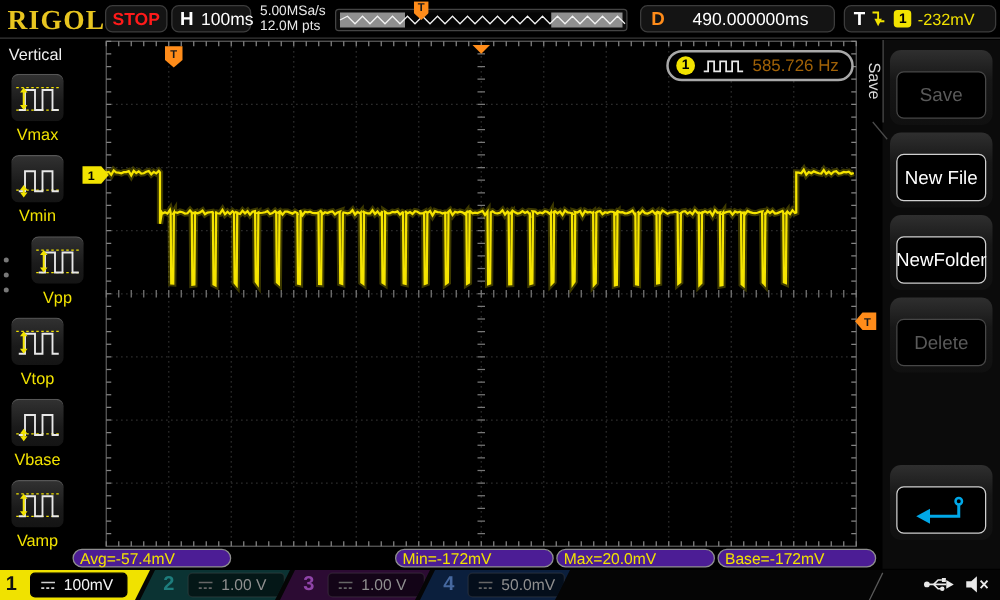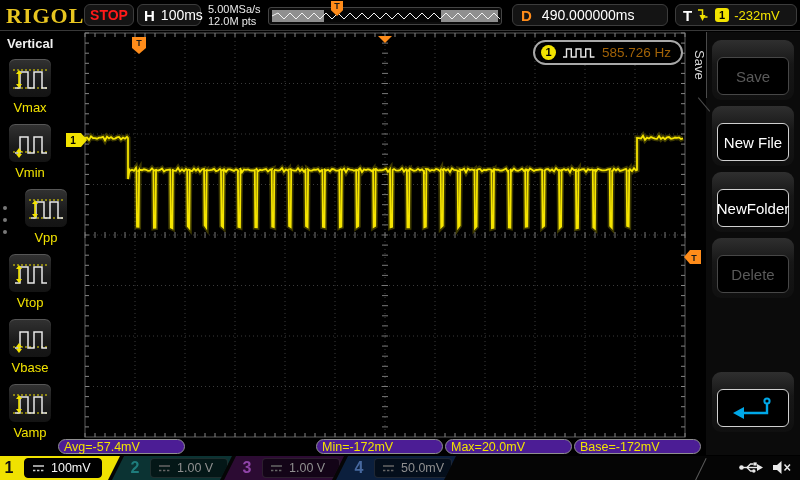--- a/index.html
+++ b/index.html
@@ -14,30 +14,30 @@
   .hbox{left:137px;width:64px;padding-left:6px;gap:6px;color:#fff;font-size:14px;}
   .hbox b{font-size:15px;}
   .rates{position:absolute;left:208px;top:3px;color:#e8e8e8;font-size:11px;line-height:12px;}
   .thumb{position:absolute;left:268px;top:7px;width:234px;height:18px;background:#0c0c0c;
          border:1px solid #444;border-radius:3px;box-sizing:border-box;}
   .thumb-ttag{position:absolute;left:331px;top:1px;width:12px;height:15px;background:#ff8c1a;
         clip-path:polygon(0 0,100% 0,100% 62%,50% 100%,0 62%);color:#1a1a1a;font-size:9px;
         font-weight:bold;text-align:center;line-height:11px;z-index:4;}
   .dbox{left:512px;width:156px;padding-left:8px;color:#fff;font-size:14px;}
   .dbox b{color:#ff8c1a;font-size:15px;margin-right:10px;}
-  .dbox span{flex:1;padding-right:8px;}
+  .dbox span{flex:1;text-align:center;padding-right:8px;}
   .tbox{left:675px;width:122px;padding-left:7px;gap:5px;color:#fff;font-size:13px;}
   .tbox b{font-size:15px;}
   .t-src{display:inline-block;width:14px;height:14px;background:#f2e300;border-radius:3px;
          color:#000;font-weight:bold;font-size:11px;text-align:center;line-height:14px;}
   .t-level{color:#f2e300;}
   .bar-sep{position:absolute;left:0;top:30px;width:800px;height:1px;background:#383838;}
   
   #left-menu{position:absolute;left:0;top:32px;width:60px;height:423px;}
-  .lm-title{color:#f0f0f0;font-size:13px;padding:4px 0 0 7px;font-weight:bold;}
+  .lm-title{color:#f0f0f0;font-size:13px;padding:4px 0 0 7px;}
   .lm-item{position:absolute;left:0;width:60px;text-align:center;}
   .lm-btn{margin:0 auto;width:42px;height:38px;border-radius:7px;border:1px solid #000;
           background:linear-gradient(180deg,#323232,#1a1a1a 60%,#141414);
           box-shadow:inset 0 1px rgba(255,255,255,.18);}
   .lm-label{color:#f2e300;font-size:13px;margin-top:2px;}
   .dots span{display:block;width:4px;height:4px;border-radius:50%;background:#787878;margin:8px 0;}
   .dots{position:absolute;left:3px;top:166px;}
   
   #scope{position:absolute;left:60px;top:30px;z-index:1;}
   .freq{position:absolute;left:533px;top:40px;width:150px;height:25px;background:#000;

